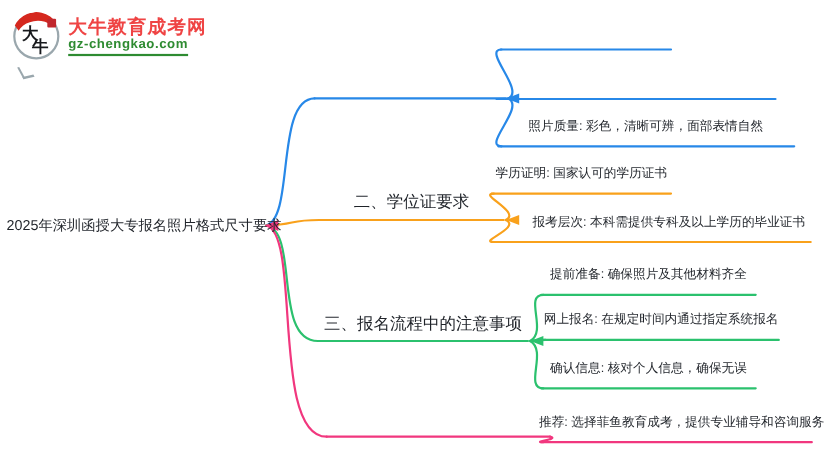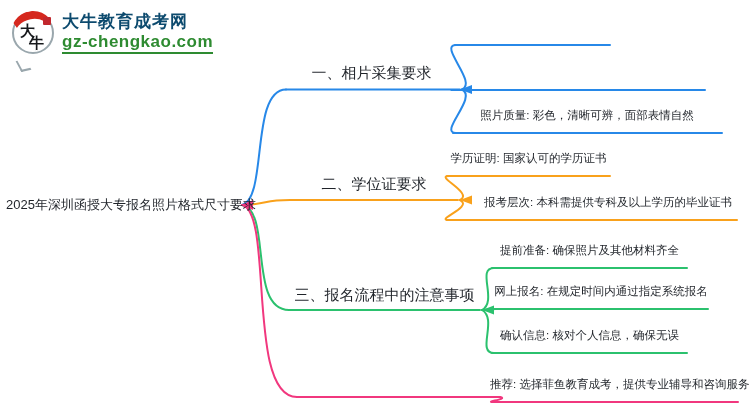--- a/index.html
+++ b/index.html
@@ -25,23 +25,23 @@
   }
   .logo-badge .ch{position:absolute;font-weight:700;color:#17191c;line-height:1;}
   .logo-badge .ch.top{left:6px;top:9px;font-size:15px;}
   .logo-badge .ch.bot{left:15px;top:21px;font-size:15px;}
   .logo-tail{
     position:absolute;left:6px;top:48px;width:9px;height:9px;background:#fff;
     border-left:2px solid #9aa7ad;border-bottom:2px solid #9aa7ad;
     transform:skewX(18deg) rotate(-12deg);
   }
   .logo-text{display:flex;flex-direction:column;line-height:1.15;}
-  .site-name{font-size:17px;font-weight:700;color:#0c4a6e;letter-spacing:1px;}
+  .site-name{font-size:17px;font-weight:700;color:#ef4444;letter-spacing:1px;}
   .site-url{
-    font-size:17px;font-weight:700;color:#2e8b31;letter-spacing:.5px;
+    font-size:12px;font-weight:700;color:#2e8b31;letter-spacing:.5px;
     border-bottom:2px solid #2e8b31;padding-bottom:1px;align-self:flex-start;
   }
   
   svg.links{position:absolute;left:0;top:0;}
   .node{position:absolute;white-space:nowrap;}
   .topic{font-size:13px;line-height:16px;font-weight:400;}
   .branch{font-size:15px;line-height:20px;text-align:center;}
   .leaf{font-size:11.5px;line-height:15px;text-align:center;}
 </style>
 </head>
@@ -102,21 +102,20 @@
     </div>
     <div class="logo-tail"></div>
     <div class="logo-text">
       <span class="site-name">大牛教育成考网</span>
       <span class="site-url">gz-chengkao.com</span>
     </div>
   </div>
 
   <div class="node topic" style="left:6px;top:197px;">2025年深圳函授大专报名照片格式尺寸要求</div>
 
-  <div class="node branch" style="left:283px;top:63px;width:177px;">一、相片采集要求</div>
   <div class="node branch" style="left:290px;top:174px;width:168px;">二、学位证要求</div>
   <div class="node branch" style="left:289px;top:285px;width:191px;">三、报名流程中的注意事项</div>
 
   <div class="node leaf" style="left:452px;top:108px;width:270px;">照片质量: 彩色，清晰可辨，面部表情自然</div>
 
   <div class="node leaf" style="left:447px;top:151px;width:163px;">学历证明: 国家认可的学历证书</div>
   <div class="node leaf" style="left:463px;top:195px;width:290px;">报考层次: 本科需提供专科及以上学历的毕业证书</div>
 
   <div class="node leaf" style="left:492px;top:243px;width:195px;">提前准备: 确保照片及其他材料齐全</div>
   <div class="node leaf" style="left:494px;top:284px;width:214px;">网上报名: 在规定时间内通过指定系统报名</div>

